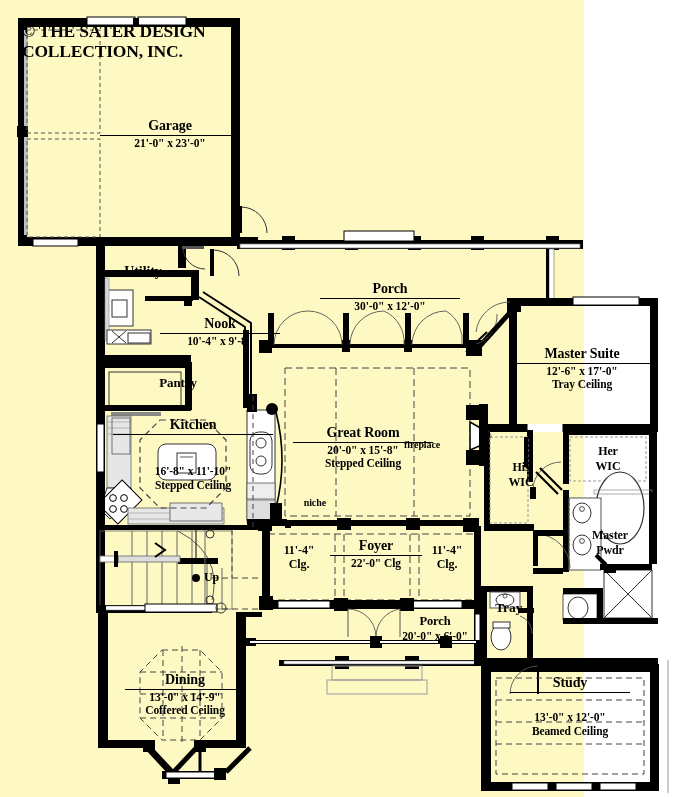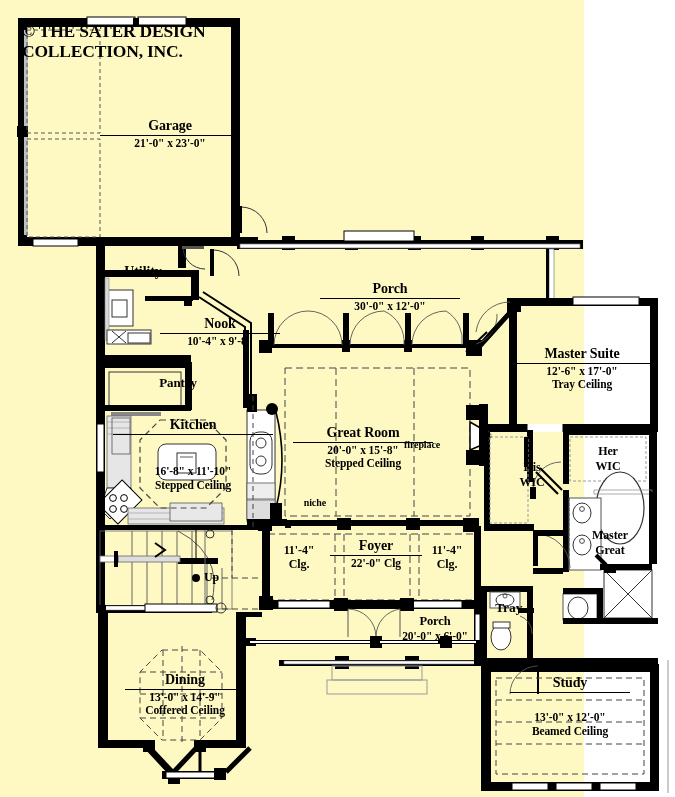--- a/index.html
+++ b/index.html
@@ -547,33 +547,33 @@
 
   <div class="label tiny" style="left:404px; top:439px; width:56px; text-align:left;">fireplace</div>
   <div class="label tiny" style="left:280px; top:497px; width:46px; text-align:right;">niche</div>
 
   <div class="label" style="left:514px; top:346px; width:136px;">
     <span class="rname">Master Suite</span>
     <span class="rdim">12'-6" x 17'-0"</span>
     <span class="rceil">Tray Ceiling</span>
   </div>
 
-  <div class="label small noline" style="left:510px; top:460px; width:44px;">
+  <div class="label small noline" style="left:499px; top:460px; width:44px;">
     <span class="rname" style="font-size:12px;">His</span>
     <span class="rdim" style="font-size:12px;">WIC</span>
   </div>
 
   <div class="label small noline" style="left:585px; top:444px; width:46px;">
     <span class="rname" style="font-size:12px;">Her</span>
     <span class="rdim" style="font-size:12px;">WIC</span>
   </div>
 
   <div class="label small noline" style="left:580px; top:528px; width:60px;">
     <span class="rname" style="font-size:12px;">Master</span>
-    <span class="rdim" style="font-size:12px;">Great</span>
+    <span class="rdim" style="font-size:12px;">Pwdr</span>
   </div>
 
   <div class="label" style="left:330px; top:538px; width:92px;">
     <span class="rname">Foyer</span>
     <span class="rdim">22'-0" Clg</span>
   </div>
 
   <div class="label plain" style="left:272px; top:543px; width:54px;">
     <span style="display:block;">11'-4"</span>
     <span style="display:block;">Clg.</span>

